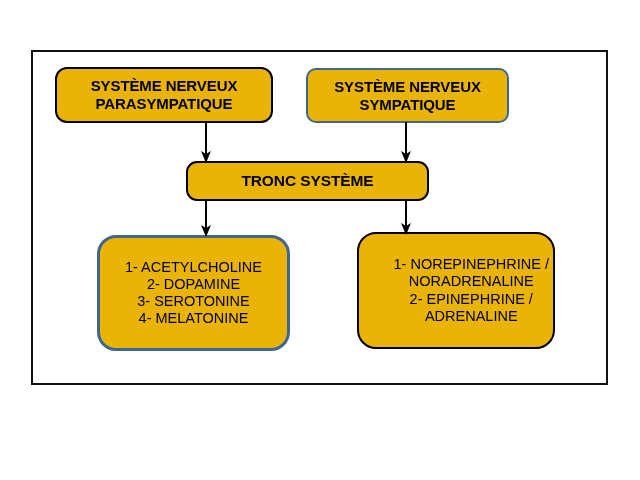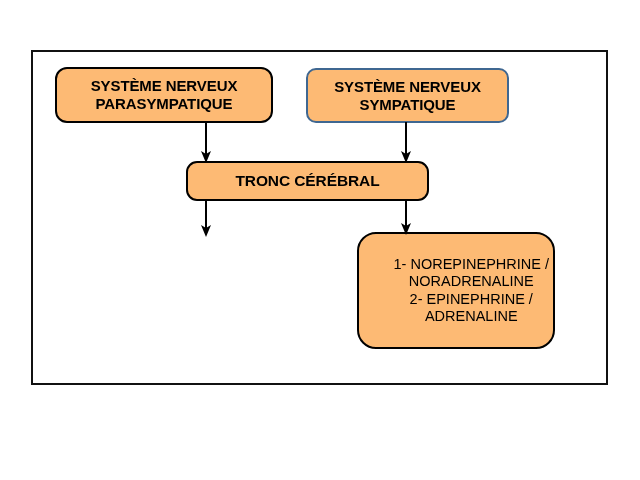--- a/index.html
+++ b/index.html
@@ -30,21 +30,21 @@
     height: 335px;
     border: 2px solid #111111;
     box-sizing: border-box;
     background: #ffffff;
   }
 
   
   .node {
     position: absolute;
     box-sizing: border-box;
-    background: #fdba74;
+    background: #eab308;
     display: flex;
     align-items: center;
     justify-content: center;
     text-align: center;
     color: #000000;
     line-height: 1.18;
   }
 
   .node .node-text {
     display: block;
@@ -136,23 +136,29 @@
     <span class="node-text">SYSTÈME NERVEUX
 PARASYMPATIQUE</span>
   </div>
 
   <div class="node blue bold" id="node-sympathetic">
     <span class="node-text">SYSTÈME NERVEUX
 SYMPATIQUE</span>
   </div>
 
   <div class="node black bold" id="node-brainstem">
-    <span class="node-text">TRONC CÉRÉBRAL</span>
+    <span class="node-text">TRONC SYSTÈME</span>
   </div>
 
+  <div class="node blue-thick" id="node-parasympathetic-transmitters">
+    <span class="node-text">1- ACETYLCHOLINE
+2-   DOPAMINE
+3- SEROTONINE
+4- MELATONINE</span>
+  </div>
 
   <div class="node black" id="node-sympathetic-transmitters">
     <span class="node-text">1- NOREPINEPHRINE /
 NORADRENALINE
 2-  EPINEPHRINE /
 ADRENALINE</span>
   </div>
 
   <div class="arrow" style="left:196px; top:122px;">
     <svg width="20" height="42" viewBox="0 0 20 42">

